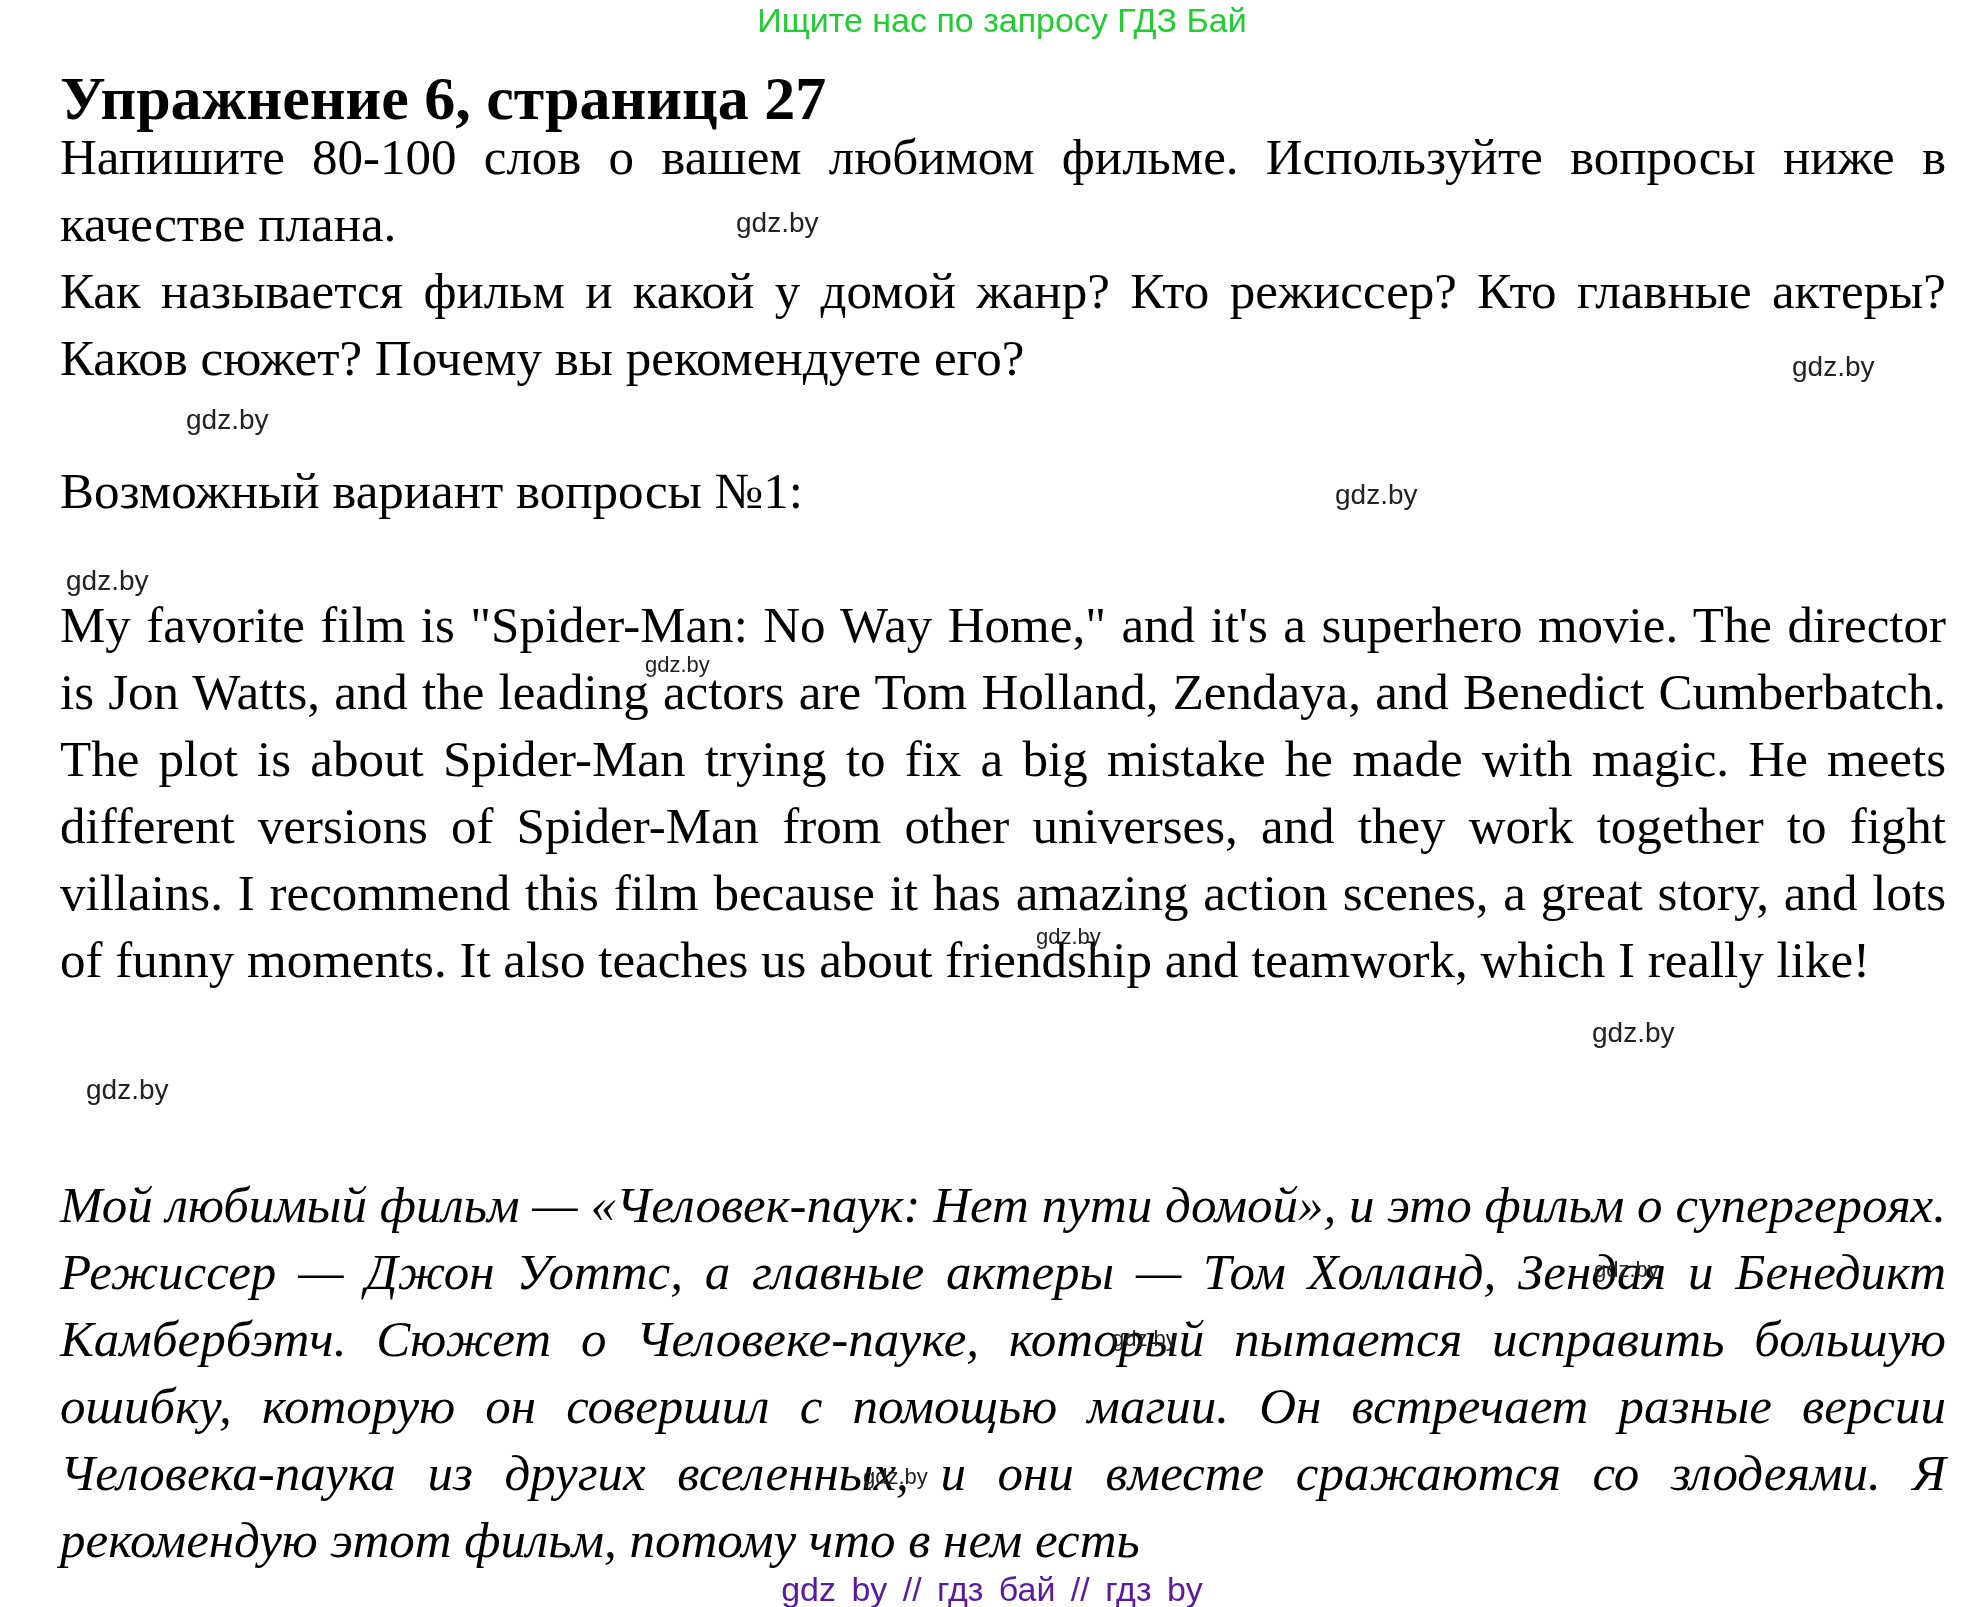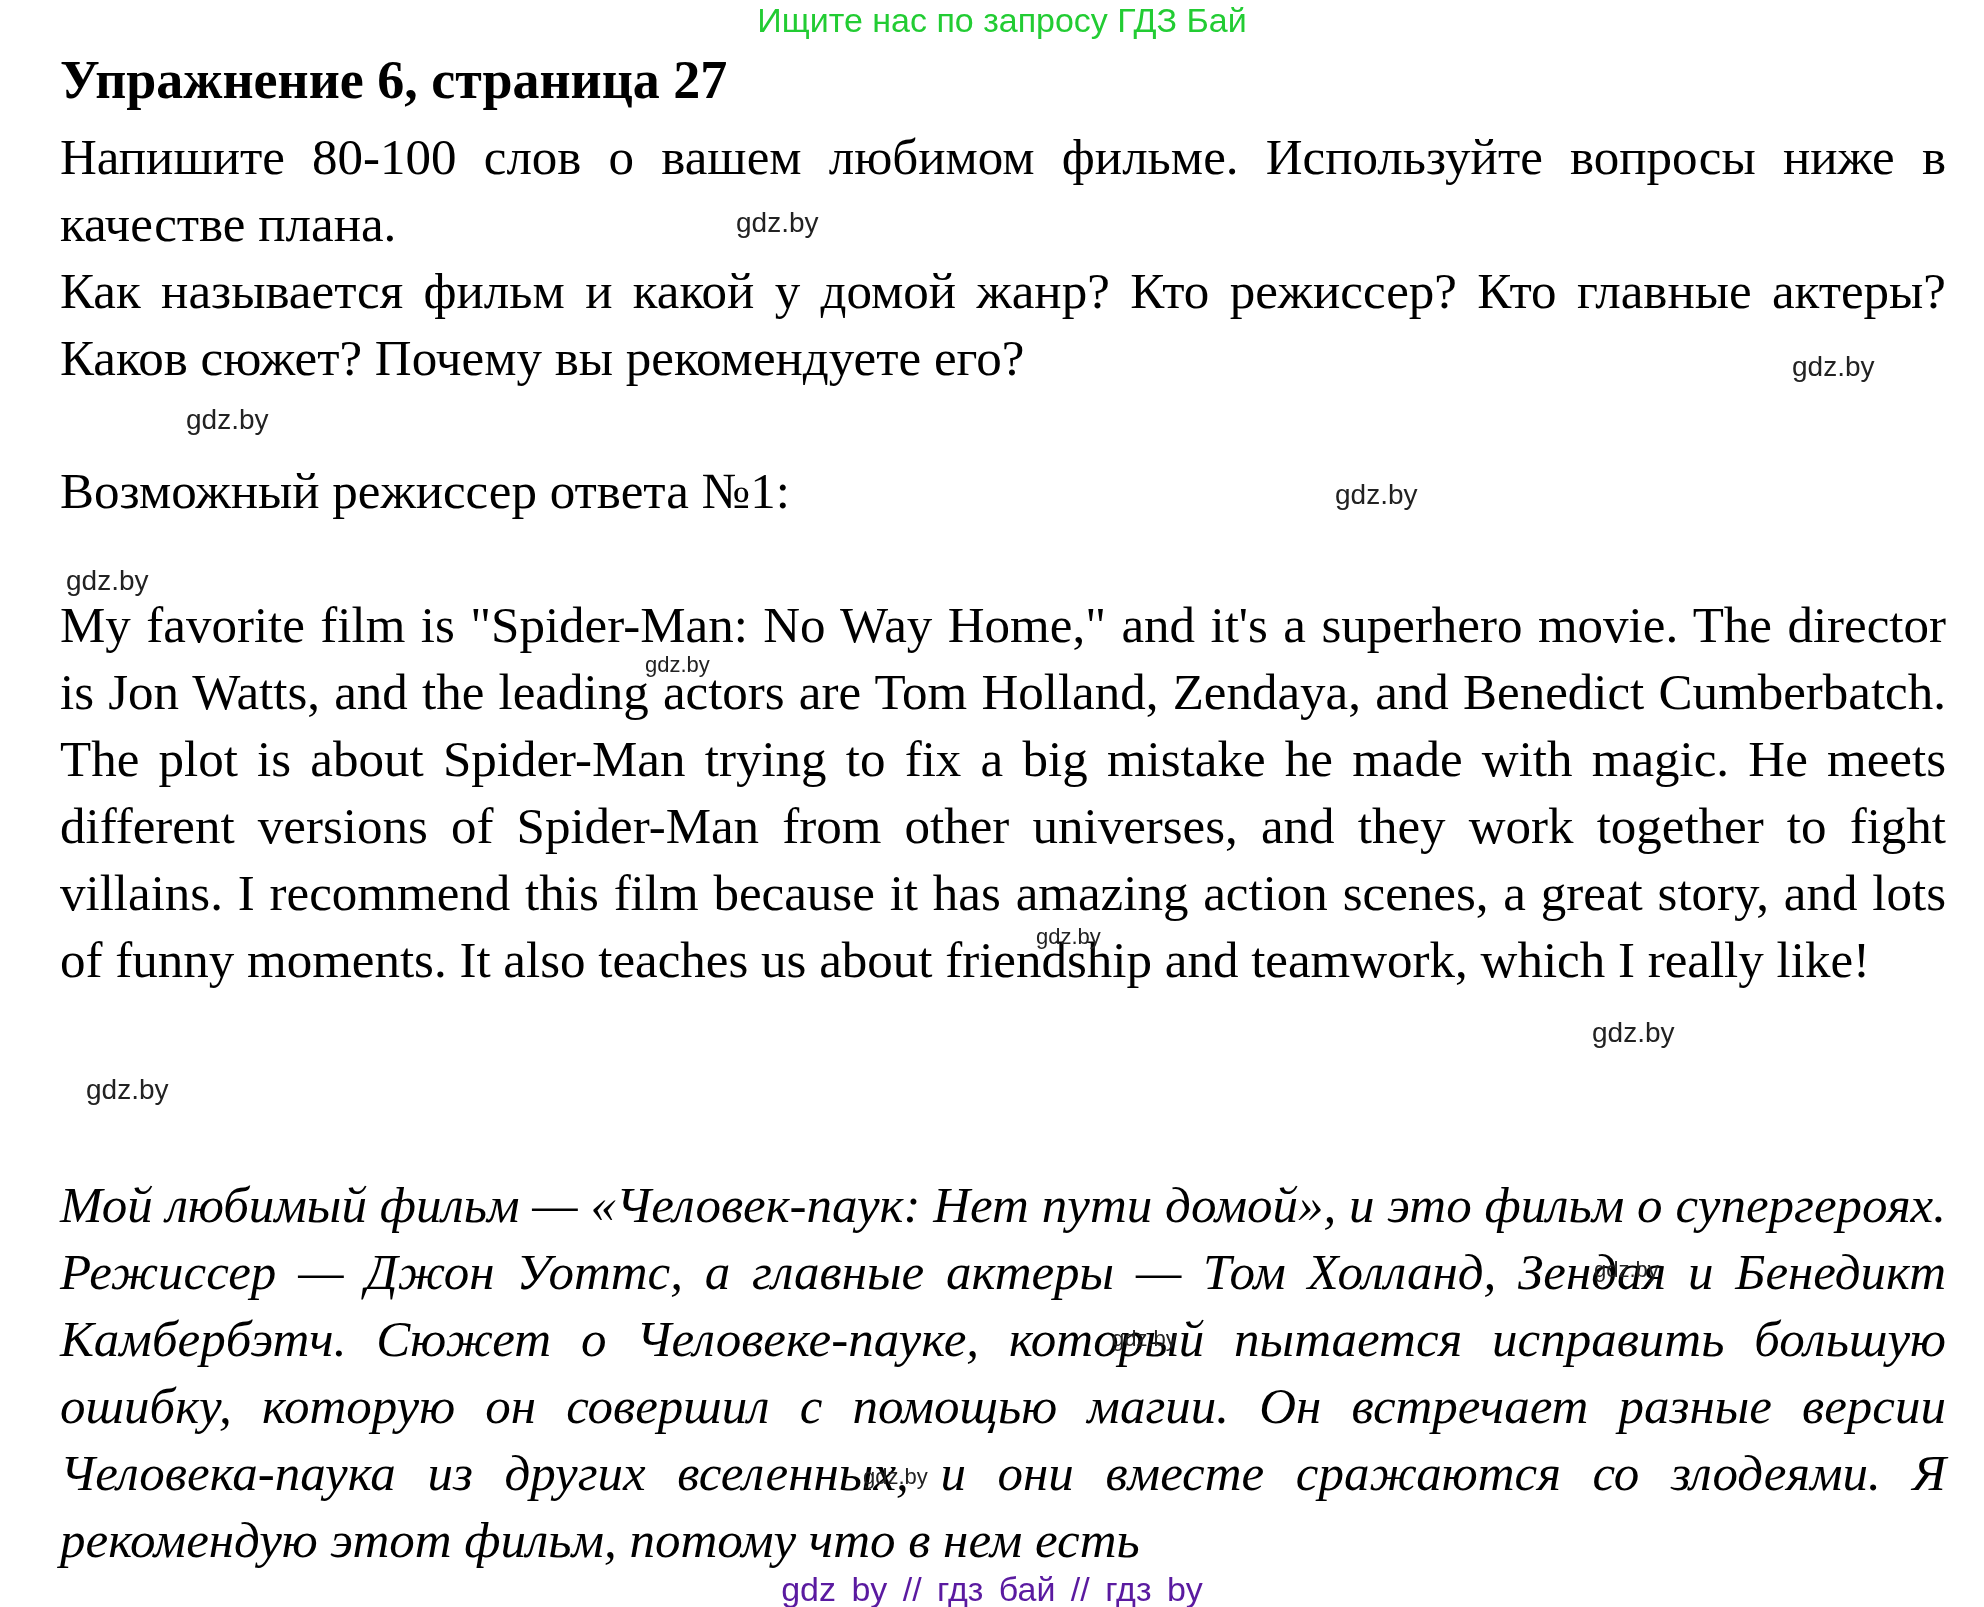--- a/index.html
+++ b/index.html
@@ -8,22 +8,22 @@
     position:absolute; top:0; left:0; width:100%; text-align:center;
     font-family:"Liberation Sans", sans-serif; font-size:34px; color:#22cc33;
     line-height:40px;
     padding-left:10px;
   }
   .content {
     position:absolute; left:60px; width:1886px;
     font-family:"Liberation Serif", serif; color:#000;
   }
   .title {
-    position:absolute; top:48px; left:60px;
-    font-family:"Liberation Serif", serif; font-weight:bold; font-size:54px; line-height:64px;
+    position:absolute; top:66px; left:60px;
+    font-family:"Liberation Serif", serif; font-weight:bold; font-size:62px; line-height:64px;
   }
   .para {
     font-size:51px; line-height:67px; text-align:justify; margin:0;
   }
   .p-task { top:124px; }
   .p-questions { top:258px; }
   .p-variant { top:458px; }
   .p-en { top:592px; }
   .p-ru { top:1172px;font-style:italic; }
   .wm {
@@ -39,21 +39,21 @@
 </style>
 </head>
 <body>
 
 <div class="banner-top">Ищите нас по запросу ГДЗ Бай</div>
 
 <div class="title">Упражнение 6, страница 27</div>
 
 <p class="content para p-task">Напишите 80-100 слов о вашем любимом фильме. Используйте вопросы ниже в качестве плана.</p>
 <p class="content para p-questions">Как называется фильм и какой у домой жанр? Кто режиссер? Кто главные актеры? Каков сюжет? Почему вы рекомендуете его?</p>
-<p class="content para p-variant" style="text-align:left;">Возможный режиссер ответа №1:</p>
+<p class="content para p-variant" style="text-align:left;">Возможный вариант вопросы №1:</p>
 <p class="content para p-en">My favorite film is "Spider-Man: No Way Home," and it's a superhero movie. The director is Jon Watts, and the leading actors are Tom Holland, Zendaya, and Benedict Cumberbatch. The plot is about Spider-Man trying to fix a big mistake he made with magic. He meets different versions of Spider-Man from other universes, and they work together to fight villains. I recommend this film because it has amazing action scenes, a great story, and lots of funny moments. It also teaches us about friendship and teamwork, which I really like!</p>
 <p class="content para p-ru">Мой любимый фильм — «Человек-паук: Нет пути домой», и это фильм о супергероях. Режиссер — Джон Уоттс, а главные актеры — Том Холланд, Зендая и Бенедикт Камбербэтч. Сюжет о Человеке-пауке, который пытается исправить большую ошибку, которую он совершил с помощью магии. Он встречает разные версии Человека-паука из других вселенных, и они вместе сражаются со злодеями. Я рекомендую этот фильм, потому что в нем есть</p>
 
 <div class="wm" style="top:208px;left:736px;">gdz.by</div>
 <div class="wm" style="top:352px;left:1792px;">gdz.by</div>
 <div class="wm" style="top:405px;left:186px;">gdz.by</div>
 <div class="wm" style="top:480px;left:1335px;">gdz.by</div>
 <div class="wm" style="top:566px;left:66px;">gdz.by</div>
 <div class="wm small" style="top:650px;left:645px;">gdz.by</div>
 <div class="wm small" style="top:922px;left:1036px;">gdz.by</div>

